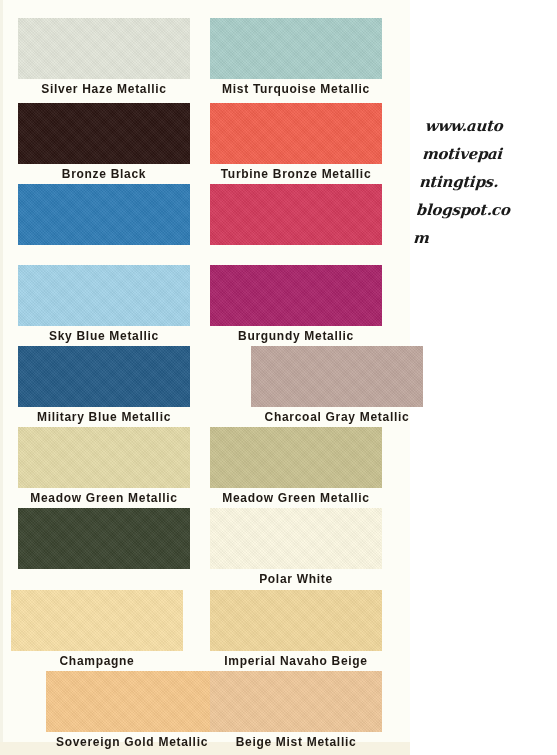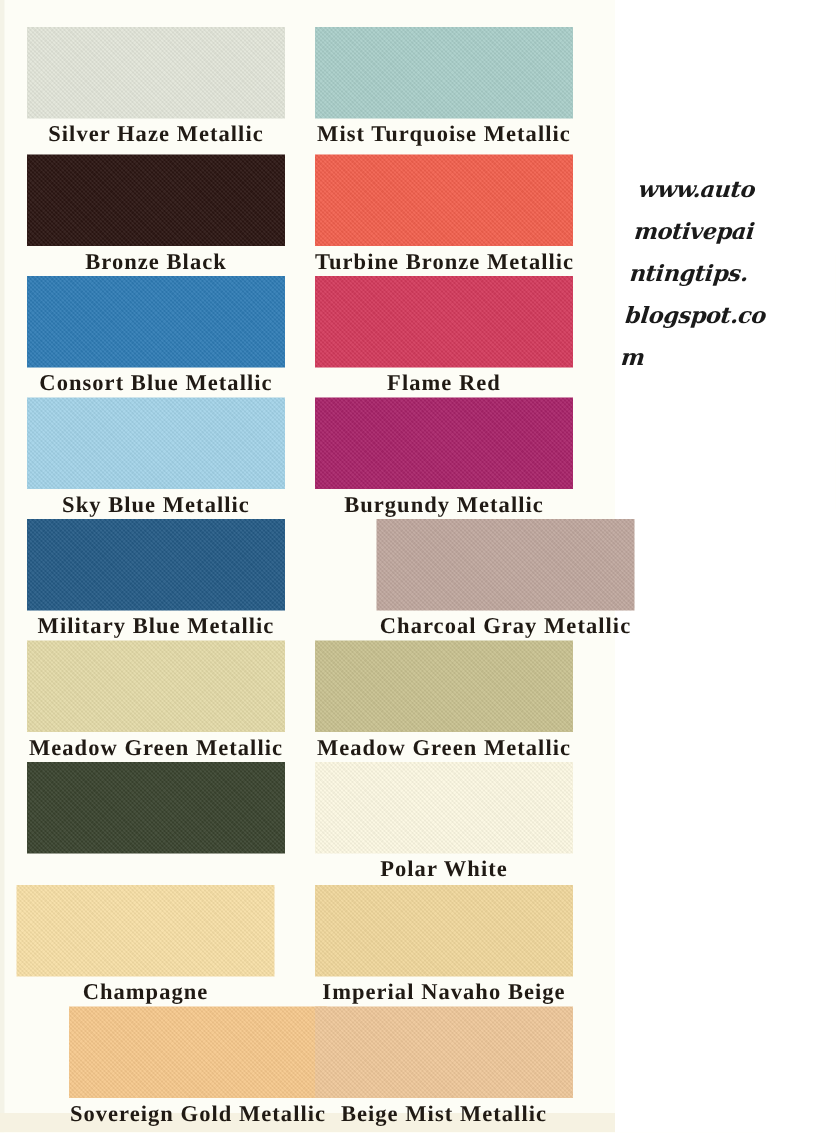--- a/index.html
+++ b/index.html
@@ -65,22 +65,22 @@
     position: absolute;
     inset: 0;
     background-image:
       repeating-linear-gradient(45deg, rgba(255,255,255,0.045) 0 1px, rgba(0,0,0,0.035) 1px 2px),
       repeating-linear-gradient(-45deg, rgba(255,255,255,0.03) 0 1px, rgba(0,0,0,0.025) 1px 2px);
     pointer-events: none;
   }
   .caption {
     width: 172px;
     text-align: center;
-    font-family: Liberation Serif, serif;
-    font-size: 15px;
+    font-family: Liberation Sans, sans-serif;
+    font-size: 12px;
     font-weight: bold;
     letter-spacing: 0.7px;
     color: #201a14;
     margin-top: 3px;
     white-space: nowrap;
   }
   
   .watermark {
     position: absolute;
     left: 420px;
@@ -130,27 +130,25 @@
       <div class="cell" style="left: 210px; top: 103px;">
         <div class="swatch" style="background: rgb(242, 96, 78);">
           <div class="swatch-inner"></div>
         </div>
         <div class="caption">Turbine Bronze Metallic</div>
       </div>
       <div class="cell" style="left: 18px; top: 184px;">
         <div class="swatch" style="background: rgb(47, 124, 181);">
           <div class="swatch-inner"></div>
         </div>
-        <div class="caption">Consort Blue Metallic</div>
       </div>
       <div class="cell" style="left: 210px; top: 184px;">
         <div class="swatch" style="background: rgb(211, 58, 92);">
           <div class="swatch-inner"></div>
         </div>
-        <div class="caption">Flame Red</div>
       </div>
       <div class="cell" style="left: 18px; top: 265px;">
         <div class="swatch" style="background: rgb(163, 211, 232);">
           <div class="swatch-inner"></div>
         </div>
         <div class="caption">Sky Blue Metallic</div>
       </div>
       <div class="cell" style="left: 210px; top: 265px;">
         <div class="swatch" style="background: rgb(168, 35, 105);">
           <div class="swatch-inner"></div>

